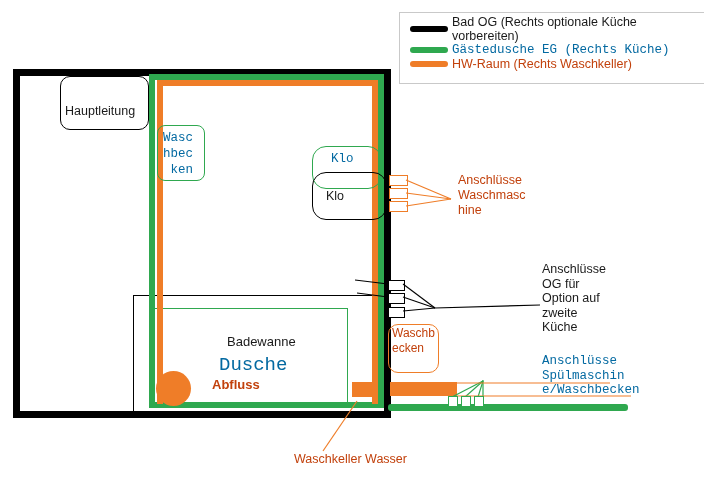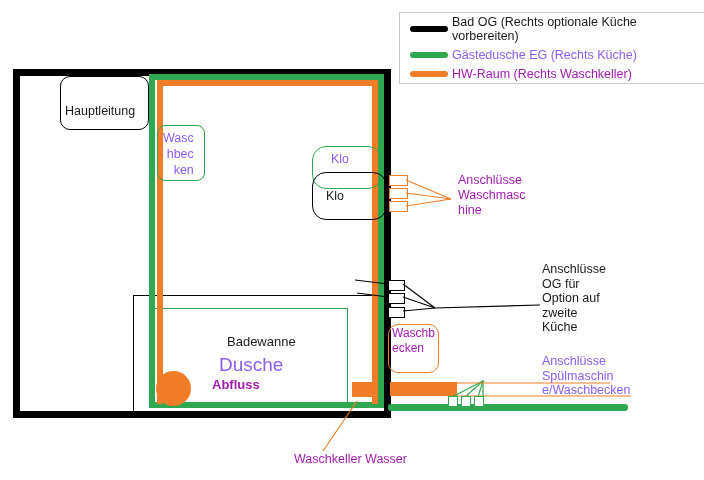--- a/index.html
+++ b/index.html
@@ -3,22 +3,22 @@
 <meta charset="utf-8">
 <style>
   html,body{margin:0;padding:0;background:#ffffff;}
   #stage{
     position:relative;width:704px;height:480px;overflow:hidden;
     font-family:"Liberation Sans",sans-serif;background:#ffffff;
     color:#1a1a1a;font-size:12.5px;
   }
   .abs{position:absolute;}
   .txt{position:absolute;white-space:pre-line;line-height:14.5px;}
-  .green{color:#8b5cf6;}
-  .orange{color:#a21caf;}
+  .green{color:#0369a1;font-family:Liberation Mono, monospace;}
+  .orange{color:#c2410c;}
   .black{color:#1a1a1a;}
   
   .wall-black{border:7px solid #000;background:transparent;}
   .wall-green{border:6px solid #2fa84f;background:transparent;}
   .wall-orange{border:6px solid #ef7d28;border-bottom:none;background:transparent;}
   
   .box{position:absolute;background:transparent;}
   .box-black{border:1.5px solid #000;border-radius:10px;}
   .box-green{border:1.5px solid #2fa84f;border-radius:10px;}
   .box-orange{border:1.5px solid #ef7d28;border-radius:10px;}
@@ -26,21 +26,21 @@
   .thin-green{border:1.5px solid #2fa84f;}
   
   .stub{position:absolute;background:#fff;}
   .stub-orange{border:1px solid #ef7d28;}
   .stub-black{border:1px solid #000;}
   .stub-green{border:1.5px solid #2fa84f;}
   
   #legend{
     position:absolute;left:399px;top:12px;width:306px;height:72px;
     border:1px solid #c9c9c9;background:#fff;display:flex;
-    flex-direction:column;justify-content:space-between;padding:2px 0;
+    flex-direction:column;justify-content:flex-start;padding:2px 0;
     box-sizing:border-box;z-index:30;
   }
   .legend-row{display:flex;align-items:center;padding-left:10px;}
   .swatch{width:38px;height:6px;border-radius:3px;margin-right:4px;flex:0 0 auto;}
   svg.lines{position:absolute;left:0;top:0;width:704px;height:480px;z-index:12;pointer-events:none;}
   svg.lines line{fill:none;}
   .lab{position:absolute;z-index:20;}
 </style>
 </head>
 <body>

